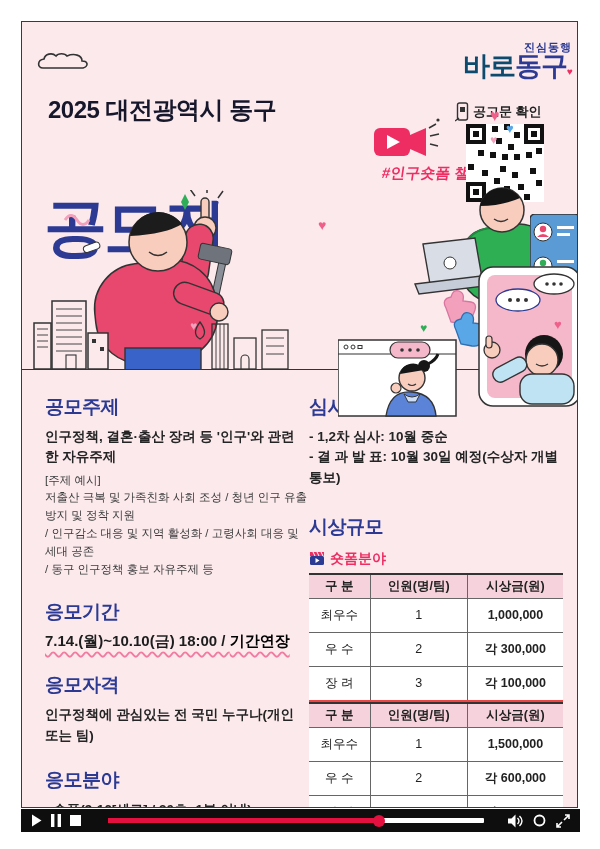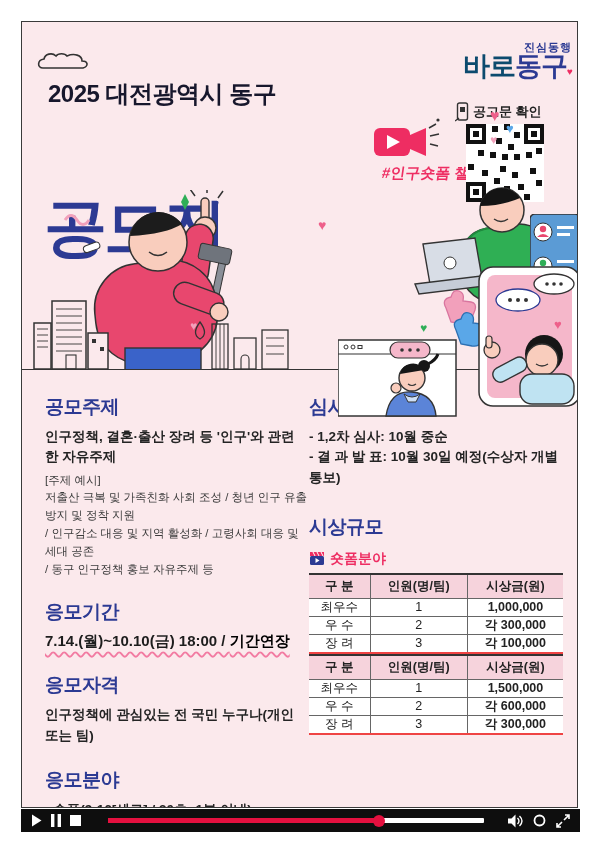--- a/index.html
+++ b/index.html
@@ -6,21 +6,21 @@
   body { font-family: "Liberation Sans","DejaVu Sans",sans-serif; background:#fff; }
   .page { position:relative; width:600px; height:849px; background:#fff; overflow:hidden; }
 
   
   .poster { position:absolute; left:21px; top:21px; width:557px; height:787px;
             background:#fbe9ec; border:1px solid #3a3a3a; overflow:hidden; }
   .divider { position:absolute; left:0; top:347px; width:557px; border-top:1.5px solid #333; }
 
   
   .cloud { position:absolute; left:14px; top:26px; }
-  .year-line { position:absolute; left:26px; top:56px; font-size:24px; font-weight:800;
+  .year-line { position:absolute; left:26px; top:72px; font-size:24px; font-weight:800;
                color:#17172c; letter-spacing:-0.5px; }
   .title-pink { position:absolute; left:22px; top:88px; font-size:63px; font-weight:900;
                 color:#ee2d62; letter-spacing:-3px; }
   .title-navy { position:absolute; left:22px; top:163px; font-size:63px; font-weight:900;
                 color:#2c3a93; letter-spacing:-3px; }
   .camera { position:absolute; left:350px; top:96px; }
   .hashtag { position:absolute; left:360px; top:142px; font-size:15px; font-weight:800;
              color:#ee2d62; transform:skewX(-8deg); }
 
   
@@ -46,21 +46,21 @@
   .date-line { font-size:15px; font-weight:800; color:#1d1d1d;
                text-decoration:underline wavy #f27ba2 1.5px; text-underline-offset:5px; }
   .extension { color:#000000;text-align:center; }
   .field-label { display:flex; align-items:center; gap:5px; font-size:14px; font-weight:800;
                  color:#ee2d62; margin:10px 0 5px; }
   table.award { width:100%; border-collapse:collapse; background:#fff;
                 border-top:2px solid #333; border-bottom:2px solid #ef4444; }
   table.award th { background:#f6d3dc; font-size:12.5px; font-weight:800; color:#222;
                    border:1px solid #666; border-top:none; padding:3px 2px; }
   table.award td { font-size:12.5px; color:#222; text-align:center; border:1px solid #666;
-                   border-bottom:none; padding:0 2px; }
+                   border-bottom:none; padding:8px 2px; }
   table.award th:first-child, table.award td:first-child { border-left:none; }
   table.award th:last-child, table.award td:last-child { border-right:none; }
   table.award td.money { font-weight:800; }
 
   
   .player { position:absolute; left:21px; top:809px; width:559px; height:23px; background:#0e0e0e;
             display:flex; align-items:center; padding:0 10px; gap:9px; }
   .pbtn { display:flex; align-items:center; cursor:pointer; }
   .progress { flex:1; height:5px; background:#fff; margin:0 14px 0 18px; position:relative; border-radius:1px; }
   .progress-fill { position:absolute; left:0; top:0; height:5px; background:#e4103f; width:72%; }

